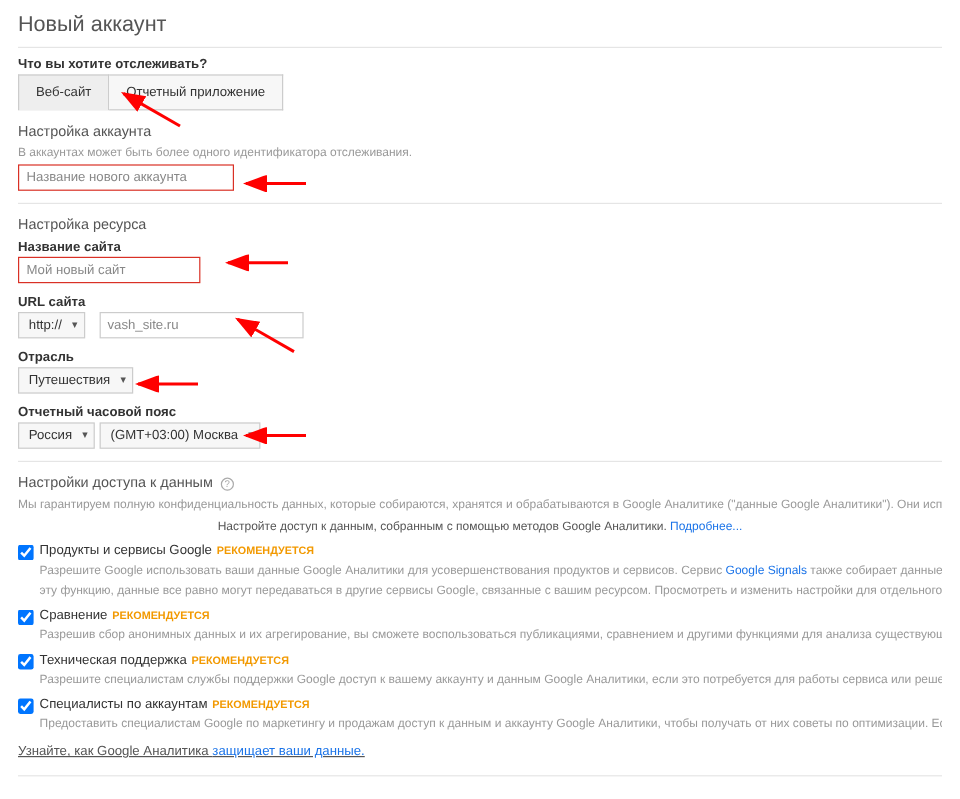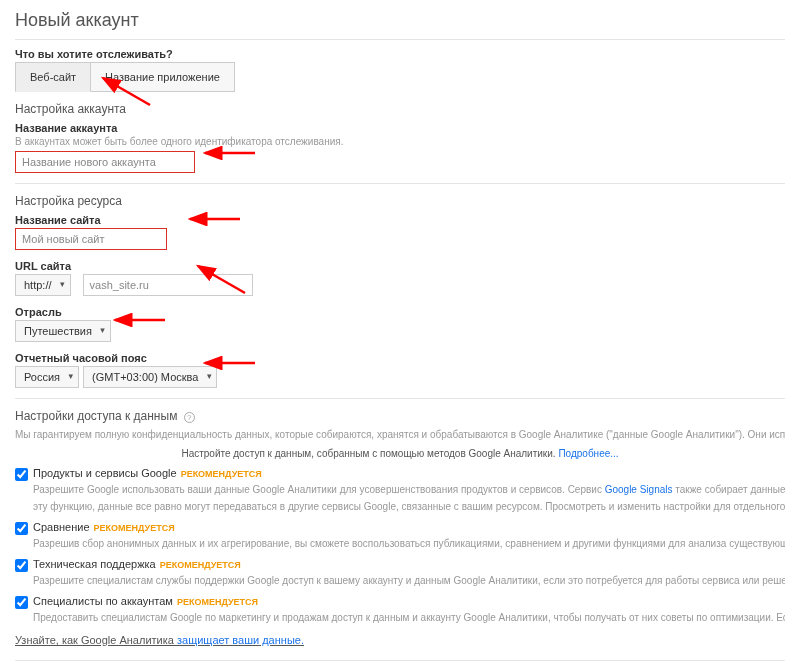--- a/index.html
+++ b/index.html
@@ -31,27 +31,26 @@
 </style>
 </head>
 <body>
 
 <h1>Новый аккаунт</h1>
 <hr class="hr">
 
 <div class="label">Что вы хотите отслеживать?</div>
 <div class="tabs">
   <div class="tab active">Веб-сайт</div>
-  <div class="tab">Название приложение</div>
+  <div class="tab">Отчетный приложение</div>
 </div>
 
 <div class="section-title">Настройка аккаунта</div>
 
 <div class="field-block">
-  <div class="label">Название аккаунта</div>
   <div class="help">В аккаунтах может быть более одного идентификатора отслеживания.</div>
   <div class="input-error">Название нового аккаунта</div>
 </div>
 
 <hr class="hr">
 <div class="section-title">Настройка ресурса</div>
 
 <div class="field-block">
   <div class="label">Название сайта</div>
   <div class="input-error" style="width:152px;">Мой новый сайт</div>

